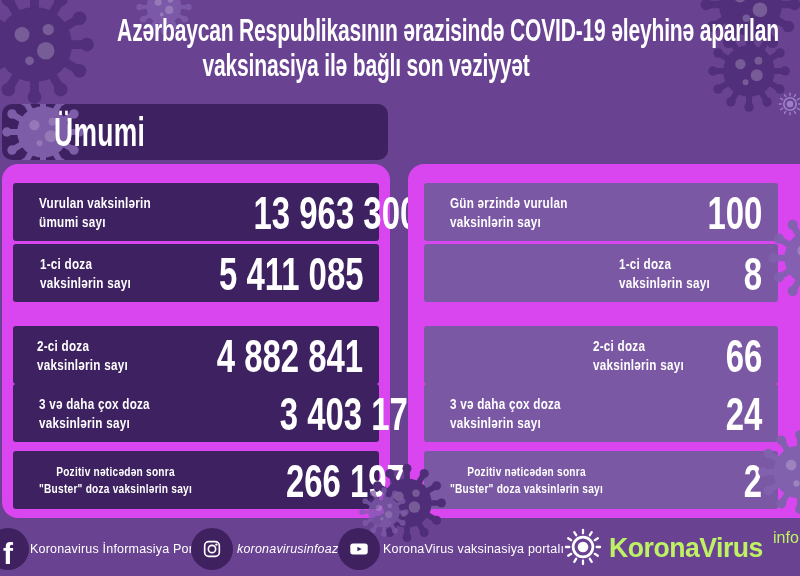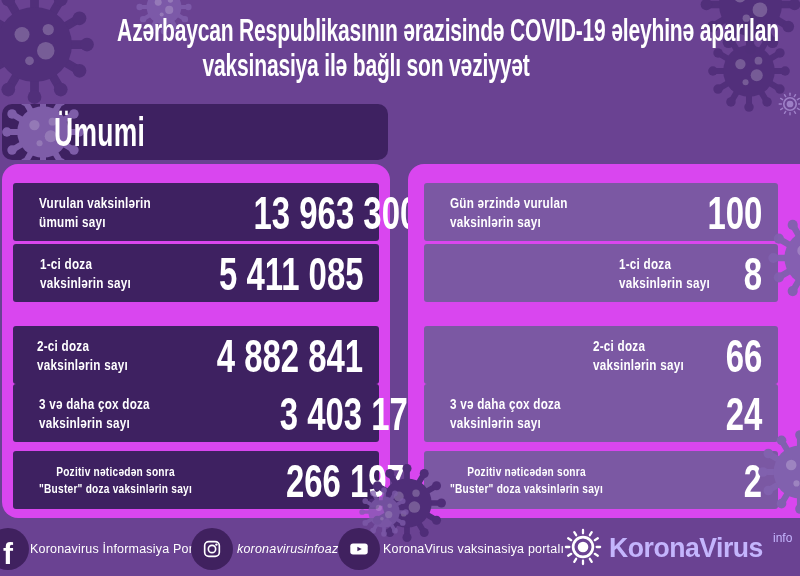--- a/index.html
+++ b/index.html
@@ -40,23 +40,23 @@
   .row.small .row-label{font-size:13px;line-height:17px;}
   .row-label span{display:block;}
   .row-value{color:#fff;font-weight:700;font-size:47px;letter-spacing:0;
              transform:scaleX(0.70);transform-origin:100% 50%;white-space:nowrap;}
 
   
   .social-circle{position:absolute;top:528px;width:42px;height:42px;border-radius:50%;background:#40215f;z-index:4;
                  display:flex;align-items:center;justify-content:center;overflow:hidden;}
   .fb-glyph{font-size:30px;font-weight:700;color:#fff;line-height:1;margin-top:10px;}
   .social-label{position:absolute;top:541px;z-index:4;color:#fff;font-size:12.5px;line-height:16px;letter-spacing:0.2px;white-space:nowrap;}
-  .logo{position:absolute;left:609px;top:533px;z-index:4;display:flex;align-items:flex-start;color:#c4b5fd;}
+  .logo{position:absolute;left:609px;top:533px;z-index:4;display:flex;align-items:flex-start;color:#bef264;}
   .logo-text{font-size:28px;font-weight:700;line-height:30px;letter-spacing:-0.5px;display:inline-block;transform:scaleX(0.95);transform-origin:0 50%;white-space:nowrap;}
-  .logo-sup{font-size:12px;font-weight:400;line-height:12px;margin-left:2px;margin-top:-1px;}
+  .logo-sup{font-size:16px;font-weight:400;line-height:12px;margin-left:2px;margin-top:-1px;}
   .logo-virus{position:absolute;left:564px;top:528px;width:38px;height:38px;color:#fff;z-index:4;}
 </style>
 </head>
 <body>
 
 <svg width="0" height="0" style="position:absolute">
   <defs>
     <g id="virus">
       <g stroke="currentColor" stroke-width="7" stroke-linecap="round">
         <line x1="76" y1="50" x2="92" y2="50"></line>

